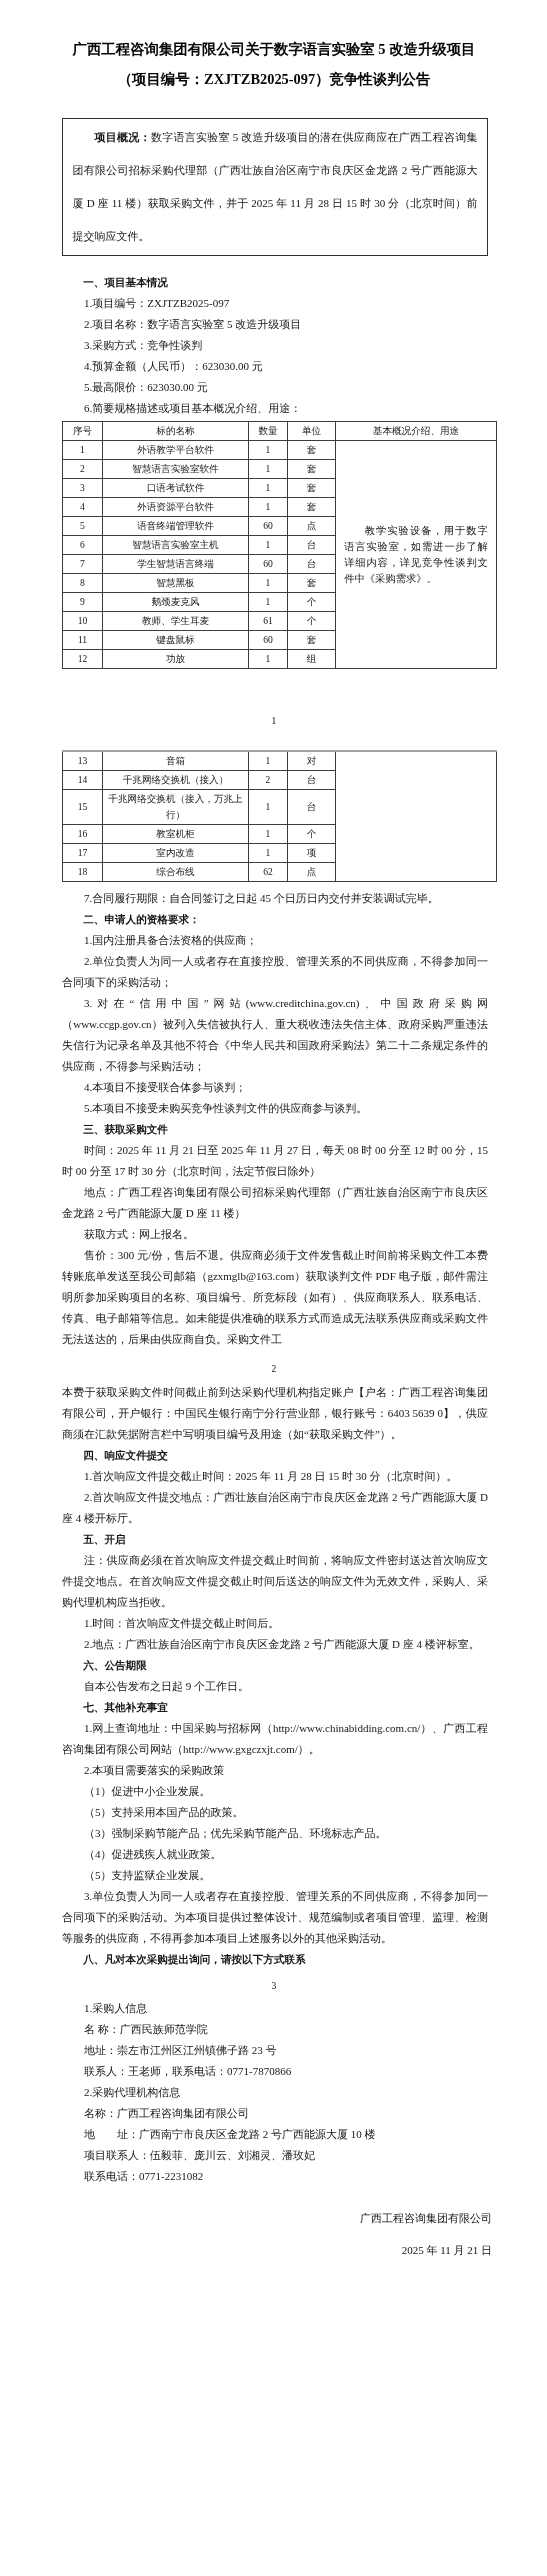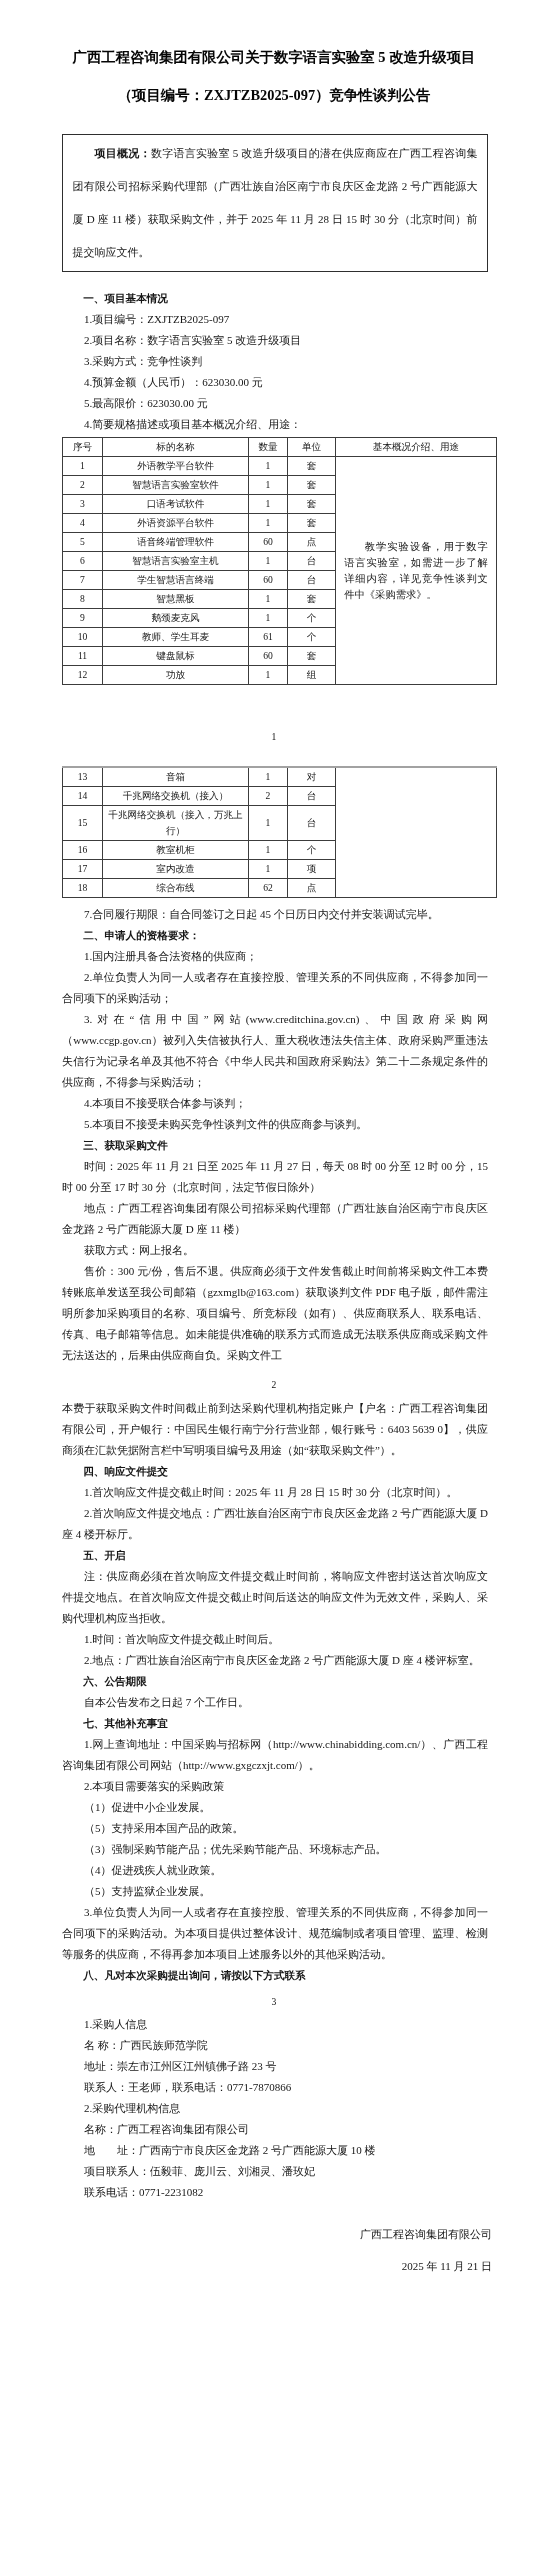--- a/index.html
+++ b/index.html
@@ -3,21 +3,21 @@
 <meta charset="utf-8">
 <style>
   html,body{margin:0;padding:0;background:#ffffff;}
   .page{
     position:relative;width:548px;height:2576px;background:#ffffff;
     overflow:hidden;color:#161616;
     font-family:"Liberation Serif","DejaVu Serif",serif;
   }
   .title-block{padding-top:31.5px;}
   .title{
-    margin:12px 38px;text-align:center;font-weight:bold;
+    margin:4px 38px;text-align:center;font-weight:bold;
     font-size:14.4px;line-height:26px;color:#050505;
   }
   .overview-box{
     margin:26px 60px 0 62px;border:0.7px solid #2e2e2e;
     padding:2.1px 9.6px;
   }
   .overview-box p{
     margin:0;font-size:11px;line-height:33px;
     text-align:justify;text-indent:2em;
   }
@@ -77,21 +77,21 @@
   </div>
 
   <div class="sec1">
     <p class="para indent bold">一、项目基本情况</p>
     <div>
         <p class="para indent">1.项目编号：ZXJTZB2025-097</p>
         <p class="para indent">2.项目名称：数字语言实验室 5 改造升级项目</p>
         <p class="para indent">3.采购方式：竞争性谈判</p>
         <p class="para indent">4.预算金额（人民币）：623030.00 元</p>
         <p class="para indent">5.最高限价：623030.00 元</p>
-        <p class="para indent">4.简要规格描述或项目基本概况介绍、用途：</p>
+        <p class="para indent">6.简要规格描述或项目基本概况介绍、用途：</p>
       </div>
   </div>
 
   <table id="table1">
     <colgroup>
       <col class="c-no">
         <col class="c-name">
         <col class="c-qty">
         <col class="c-unit">
         <col class="c-desc">
@@ -253,21 +253,21 @@
   <div class="paras-block" id="page3-paras">
       <p class="para">本费于获取采购文件时间截止前到达采购代理机构指定账户【户名：广西工程咨询集团有限公司，开户银行：中国民生银行南宁分行营业部，银行账号：6403 5639 0】，供应商须在汇款凭据附言栏中写明项目编号及用途（如“获取采购文件”）。</p>
       <p class="para indent bold">四、响应文件提交</p>
       <p class="para indent">1.首次响应文件提交截止时间：2025 年 11 月 28 日 15 时 30 分（北京时间）。</p>
       <p class="para indent">2.首次响应文件提交地点：广西壮族自治区南宁市良庆区金龙路 2 号广西能源大厦 D 座 4 楼开标厅。</p>
       <p class="para indent bold">五、开启</p>
       <p class="para indent">注：供应商必须在首次响应文件提交截止时间前，将响应文件密封送达首次响应文件提交地点。在首次响应文件提交截止时间后送达的响应文件为无效文件，采购人、采购代理机构应当拒收。</p>
       <p class="para indent">1.时间：首次响应文件提交截止时间后。</p>
       <p class="para indent">2.地点：广西壮族自治区南宁市良庆区金龙路 2 号广西能源大厦 D 座 4 楼评标室。</p>
       <p class="para indent bold">六、公告期限</p>
-      <p class="para indent">自本公告发布之日起 7 个工作日。</p>
+      <p class="para indent">自本公告发布之日起 9 个工作日。</p>
       <p class="para indent bold">七、其他补充事宜</p>
       <p class="para indent">1.网上查询地址：中国采购与招标网（http://www.chinabidding.com.cn/）、广西工程咨询集团有限公司网站（http://www.gxgczxjt.com/）。</p>
       <p class="para indent">2.本项目需要落实的采购政策</p>
       <p class="para indent">（1）促进中小企业发展。</p>
       <p class="para indent">（5）支持采用本国产品的政策。</p>
       <p class="para indent">（3）强制采购节能产品；优先采购节能产品、环境标志产品。</p>
       <p class="para indent">（4）促进残疾人就业政策。</p>
       <p class="para indent">（5）支持监狱企业发展。</p>
       <p class="para indent">3.单位负责人为同一人或者存在直接控股、管理关系的不同供应商，不得参加同一合同项下的采购活动。为本项目提供过整体设计、规范编制或者项目管理、监理、检测等服务的供应商，不得再参加本项目上述服务以外的其他采购活动。</p>
       <p class="para indent bold">八、凡对本次采购提出询问，请按以下方式联系</p>

